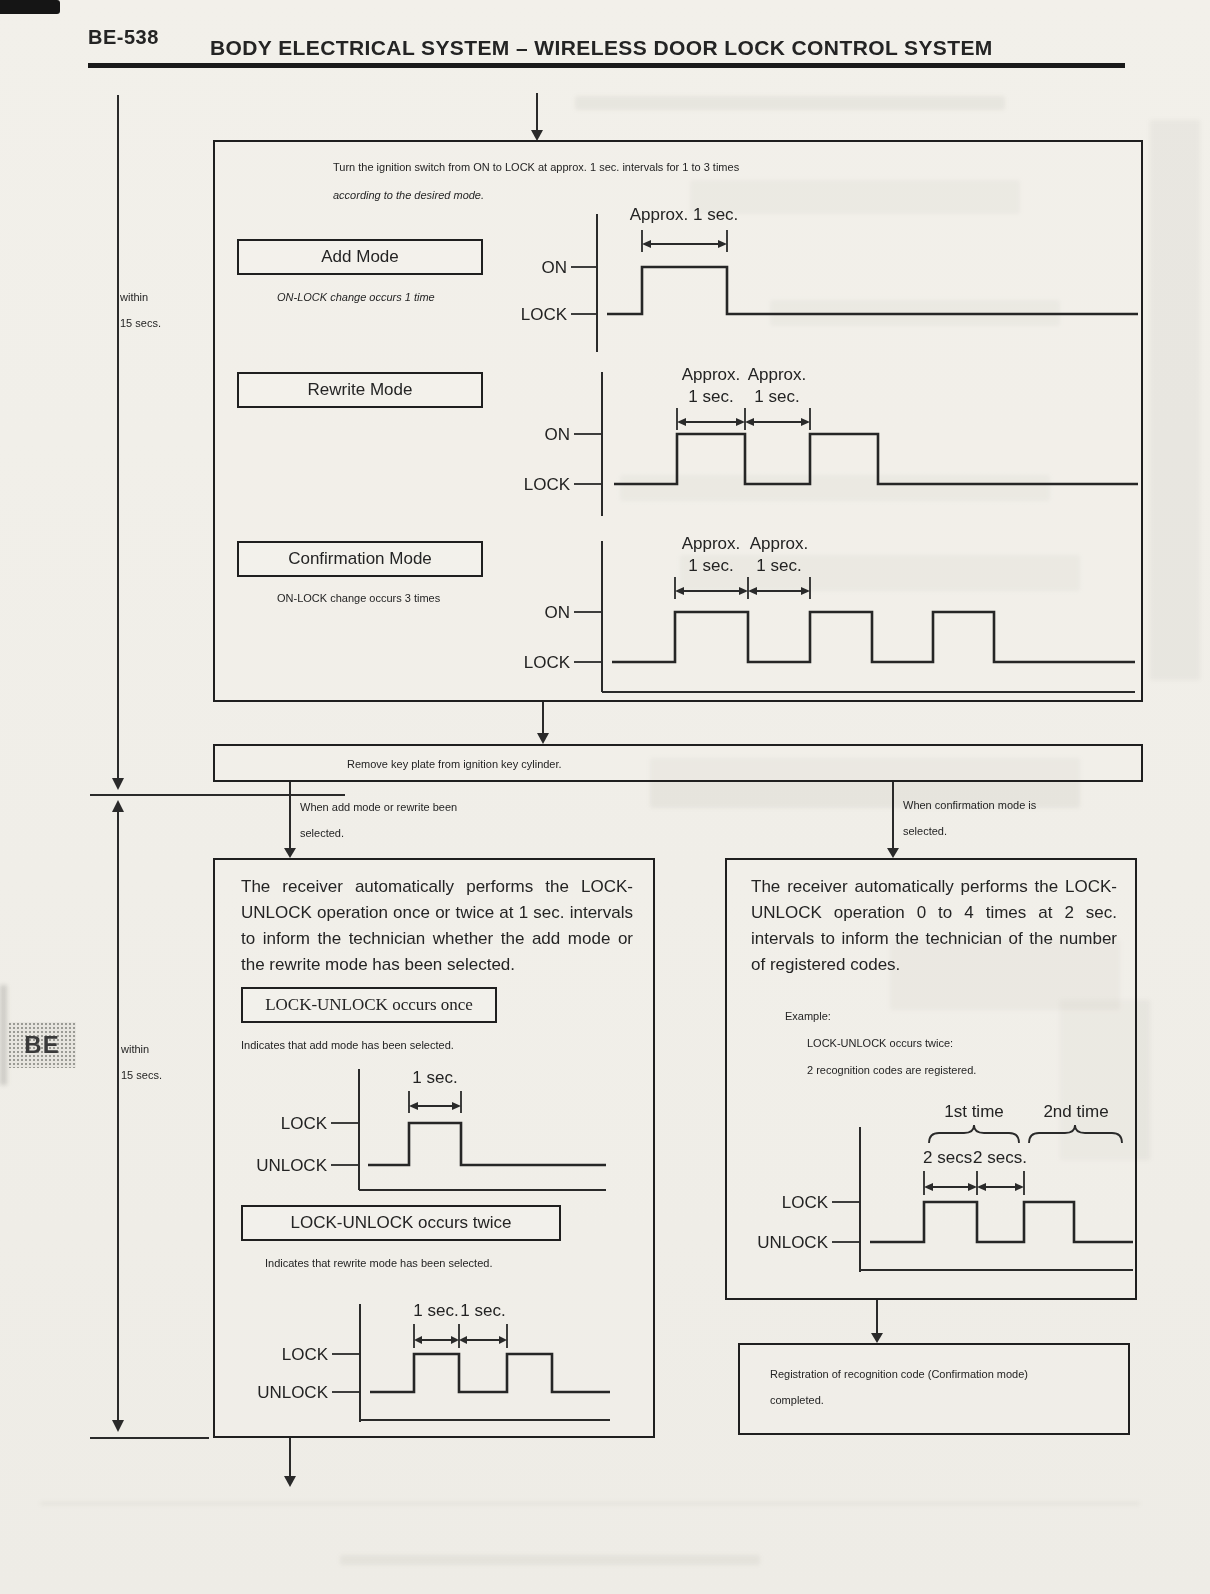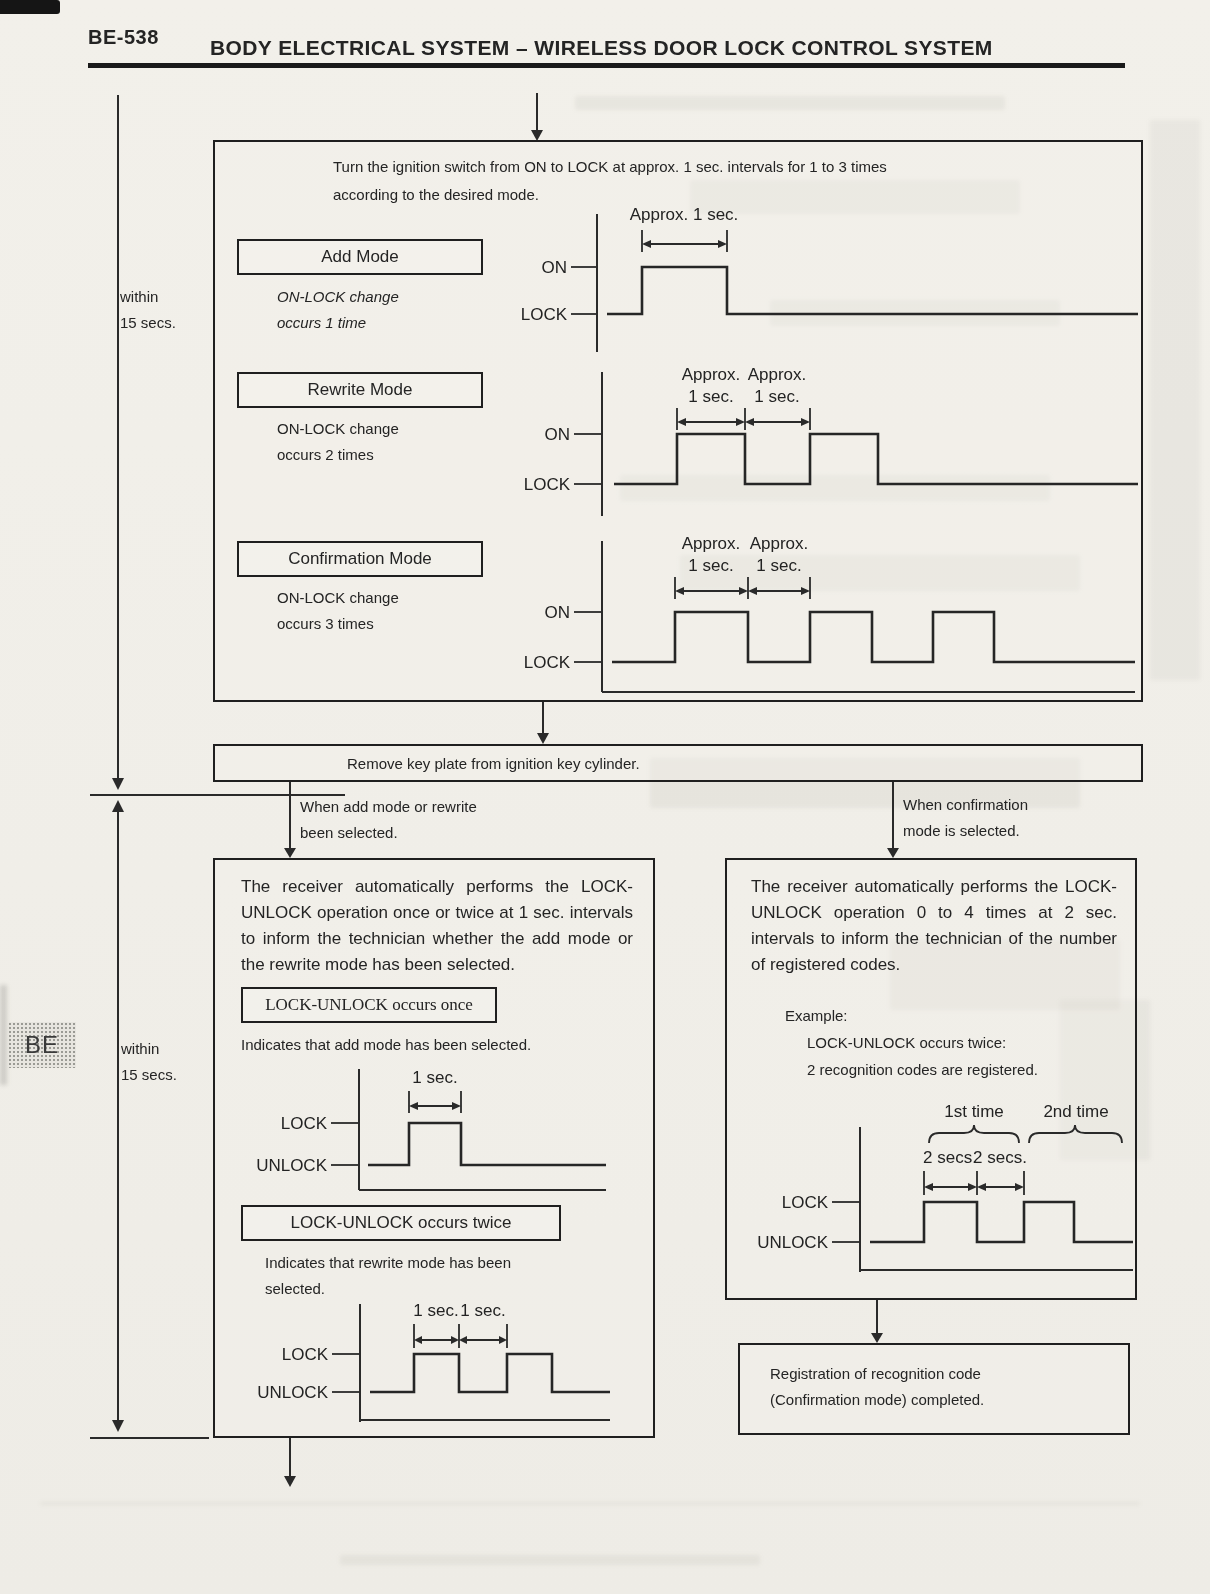--- a/index.html
+++ b/index.html
@@ -5,39 +5,39 @@
   html,body{margin:0;padding:0;background:#888;}
   #page{
     position:relative; width:1210px; height:1594px; overflow:hidden;
     background:linear-gradient(180deg,#f2f0ea 0%,#f0eee8 55%,#eeece6 100%);
     font-family:"Liberation Sans", sans-serif; color:#242424;
   }
   .abs{position:absolute;}
   .box{position:absolute; border:2px solid #1f1f1f; box-sizing:border-box; background:rgba(244,242,236,0.35);}
   .label-box{position:absolute; border:2px solid #1f1f1f; box-sizing:border-box;
     display:flex; align-items:center; justify-content:center; font-size:17px; background:rgba(244,242,236,0.6);}
-  .t17{font-size:15px; line-height:26px;}
+  .t17{font-size:11px; line-height:26px;}
   .para{font-size:17px; line-height:26px; text-align:justify;}
   .nowrap{white-space:nowrap;}
   .hdr-code{font-size:20px; font-weight:bold; letter-spacing:0.5px;}
   .hdr-title{font-size:21px; font-weight:bold; letter-spacing:0.4px; white-space:nowrap;}
   .rule{position:absolute; background:#1a1a1a;}
   svg{display:block; overflow:visible;}
   svg text{font-size:16px; fill:#232323; font-family:"Liberation Sans", sans-serif;}
   svg text.big{font-size:17px;}
   .ln{stroke:#2a2a2a; stroke-width:2; fill:none;}
   .thin{stroke:#2a2a2a; stroke-width:1.8; fill:none;}
   .wave{stroke:#262626; stroke-width:2.6; fill:none;}
   .ah{fill:#2a2a2a; stroke:none;}
   .smudge{position:absolute; background:rgba(100,100,92,0.07); filter:blur(2px); border-radius:3px; pointer-events:none;}
   .vsmudge{position:absolute; background:rgba(100,100,92,0.06); filter:blur(2px); pointer-events:none;}
   .corner-mark{position:absolute; background:#151515;}
   .be-tab{
     position:absolute; display:flex; align-items:center; justify-content:center;
-    font-size:24px; font-weight:normal; color:#3a3a3a; letter-spacing:1px;
+    font-size:24px; font-weight:bold; color:#3a3a3a; letter-spacing:1px;
     background-color:#e7e5df;
     background-image:radial-gradient(#9a9a94 1px, transparent 1.1px);
     background-size:4px 4px;
   }
 </style>
 </head>
 <body>
 
 <div id="page">
 
@@ -88,21 +88,21 @@
     <polygon class="ah" points="871,1333 883,1333 877,1343"></polygon>
   </svg>
 
   <div class="abs t17" style="left:120px;top:284px;">
     <span class="abs nowrap" style="left:0;top:0;">within</span>
     <span class="abs nowrap" style="left:0;top:26px;">15 secs.</span>
   </div>
 
   <div class="box" style="left:213px;top:140px;width:930px;height:562px;">
     <div class="abs t17 nowrap" style="left:118px;top:12px;">Turn the ignition switch from ON to LOCK at approx. 1 sec. intervals for 1 to 3 times</div>
-    <div class="abs t17 nowrap" style="left:118px;top:40px;">according to the desired mode.</div>
+    <div class="abs t17 nowrap" style="left:118px;top:40px;font-style:italic;">according to the desired mode.</div>
 
     <div class="label-box" style="left:22px;top:97px;width:246px;height:36px;">
       <span>Add Mode</span>
     </div>
     <div class="abs t17" style="left:62px;top:142px;width:170px;font-style:italic;">ON-LOCK change occurs 1 time</div>
     <svg class="abs" style="left:297px;top:58px;" width="632" height="158" viewBox="0 0 632 158">
       <text class="big" x="172" y="20" text-anchor="middle">Approx. 1 sec.</text>
       <line class="thin" x1="130" y1="30" x2="130" y2="52"></line>
       <line class="thin" x1="215" y1="30" x2="215" y2="52"></line>
       <line class="thin" x1="134" y1="44" x2="211" y2="44"></line>
@@ -112,21 +112,20 @@
       <text class="big" x="55" y="73" text-anchor="end">ON</text>
       <line class="thin" x1="59" y1="67" x2="85" y2="67"></line>
       <text class="big" x="55" y="120" text-anchor="end">LOCK</text>
       <line class="thin" x1="59" y1="114" x2="85" y2="114"></line>
       <path class="wave" d="M 95,114 H 130 V 67 H 215 V 114 H 626"></path>
     </svg>
 
     <div class="label-box" style="left:22px;top:230px;width:246px;height:36px;">
       <span>Rewrite Mode</span>
     </div>
-    <div class="abs t17" style="left:62px;top:274px;width:170px;">ON-LOCK change occurs 2 times</div>
     <svg class="abs" style="left:287px;top:218px;" width="640" height="160" viewBox="0 0 640 160">
       <text class="big" x="209" y="20" text-anchor="middle">Approx.</text>
       <text class="big" x="275" y="20" text-anchor="middle">Approx.</text>
       <text class="big" x="209" y="42" text-anchor="middle">1 sec.</text>
       <text class="big" x="275" y="42" text-anchor="middle">1 sec.</text>
       <line class="thin" x1="175" y1="48" x2="175" y2="70"></line>
       <line class="thin" x1="243" y1="48" x2="243" y2="70"></line>
       <line class="thin" x1="308" y1="48" x2="308" y2="70"></line>
       <line class="thin" x1="179" y1="62" x2="239" y2="62"></line>
       <polygon class="ah" points="175,62 184,58 184,66"></polygon>

